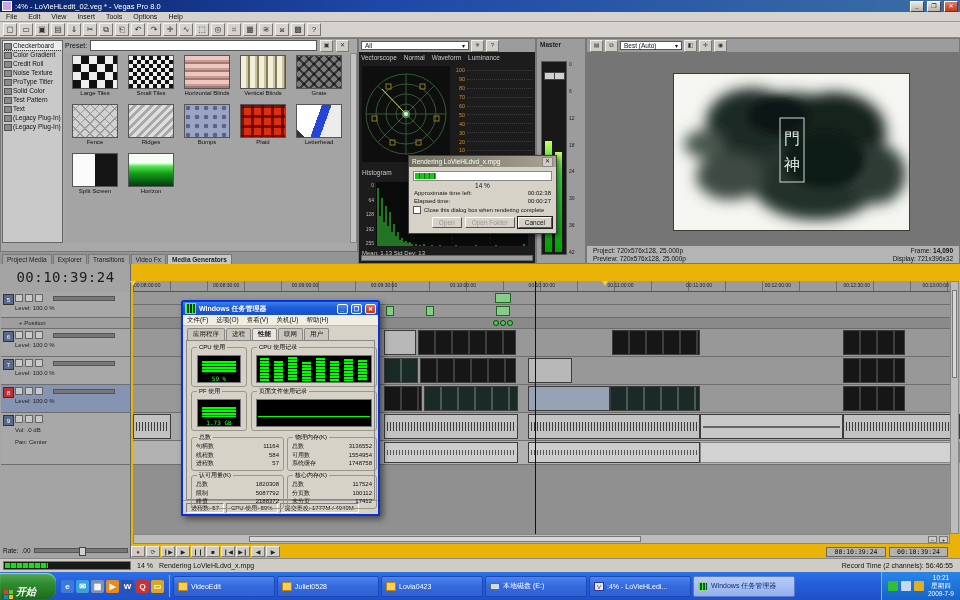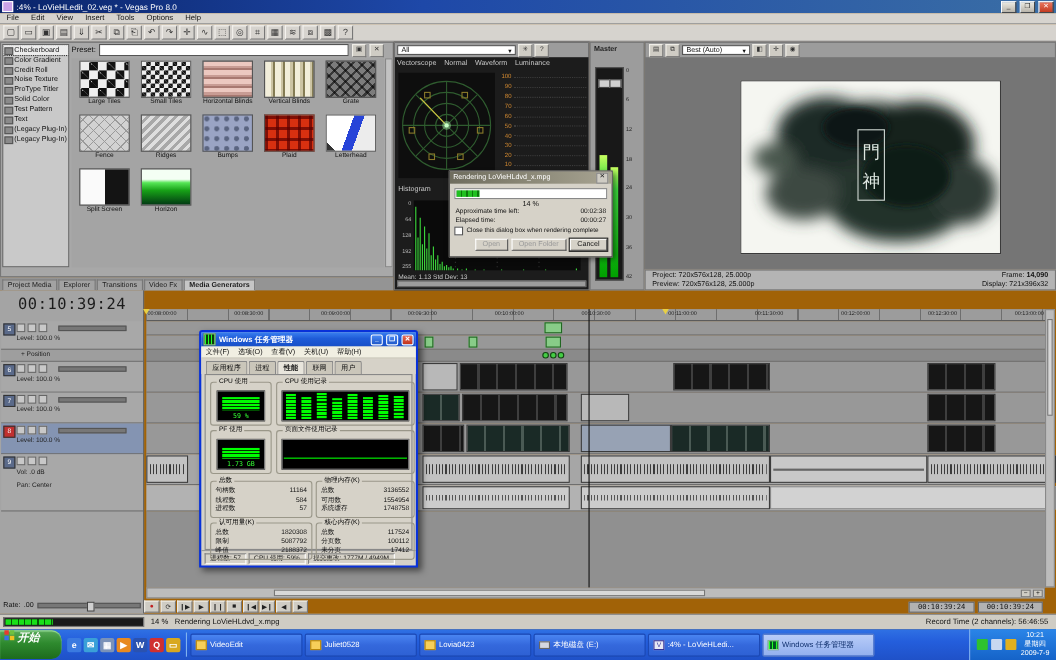--- a/index.html
+++ b/index.html
@@ -1,16 +1,16 @@
 <!DOCTYPE html>
 <html><head>
 <meta charset="utf-8">
 <style>
   html,body{margin:0;padding:0;background:#000}
-  #screen{position:relative;width:960px;height:600px;overflow:hidden;background:#a16207;
+  #screen{position:relative;width:960px;height:600px;overflow:hidden;background:#eab308;
           font-family:"Liberation Sans",sans-serif;font-size:8px;color:#111}
 
   
   #titlebar{position:absolute;left:0;top:0;width:960px;height:12px;box-sizing:border-box;
     background:linear-gradient(90deg,#0a246a,#1e48a8 40%,#3a6ea5);display:flex;align-items:center;
     color:#fff;font-size:7.5px;padding:0 2px;gap:3px}
   .appico{width:8px;height:8px;background:#caa2e8;border:1px solid #fff}
   #titlebar .spacer{flex:1}
   .winbtn{width:12px;height:9px;background:linear-gradient(#eceae2,#b8b4aa);border:1px solid #fff;
     border-right-color:#444;border-bottom-color:#444;color:#222;font-size:6px;line-height:8px;text-align:center}
@@ -206,21 +206,21 @@
   .pfline{position:absolute;left:1px;right:1px;bottom:35%;height:1px;background:#0f0}
   .tmrow{display:flex;justify-content:space-between;font-size:6px;line-height:8.6px;padding:0 4px}
   #tmstatus{height:11px;border-top:1px solid #999;display:flex;gap:2px;align-items:center;font-size:6px;padding:1px 3px;flex:none}
   .tmcell{border:1px solid;border-color:#808080 #fff #fff #808080;padding:0 4px;line-height:8px;white-space:nowrap}
 
   
   #taskbar{position:absolute;left:0;top:572px;width:960px;height:28px;
     background:linear-gradient(#2f71e4,#245edc 40%,#1f51c8);display:flex;align-items:center}
   #startbtn{width:56px;height:26px;margin:1px 0;background:linear-gradient(#57a857,#2e8a2e 45%,#1d6b1d);
     border-radius:0 9px 9px 0;color:#fff;font-weight:bold;font-style:italic;font-size:10px;
-    display:flex;align-items:flex-start;gap:3px;padding:0 8px 0 4px;box-sizing:border-box;box-shadow:inset 0 1px 1px #9d9}
+    display:flex;align-items:flex-end;gap:3px;padding:0 8px 0 4px;box-sizing:border-box;box-shadow:inset 0 1px 1px #9d9}
   .winflag{width:9px;height:9px;flex:none;display:grid;grid-template-columns:4px 4px;grid-template-rows:4px 4px;gap:1px}
   .winflag i{display:block}
   #quicklaunch{display:flex;gap:2px;padding:0 5px;align-items:center;border-right:1px solid #7fb2f0;height:22px}
   .qlico{width:13px;height:13px;border-radius:2px;font-size:8px;display:flex;align-items:center;justify-content:center;color:#fff;font-weight:bold}
   #tbbtns{display:flex;gap:2px;flex:1;padding:0 3px;min-width:0}
   .tbbtn{height:21px;flex:0 1 102px;min-width:0;background:linear-gradient(#4a85f2,#3468dc 50%,#2e61d4);
     border:1px solid #1c49b4;border-radius:2px;color:#fff;font-size:7px;display:flex;align-items:center;
     gap:3px;padding:0 4px;white-space:nowrap;overflow:hidden;box-sizing:border-box}
   .tbbtn.active{background:linear-gradient(#b8ccf8,#93b0ee);color:#10306e;border-color:#5a7cc8}
   .tbic{width:10px;height:9px;flex:none;box-sizing:border-box}

